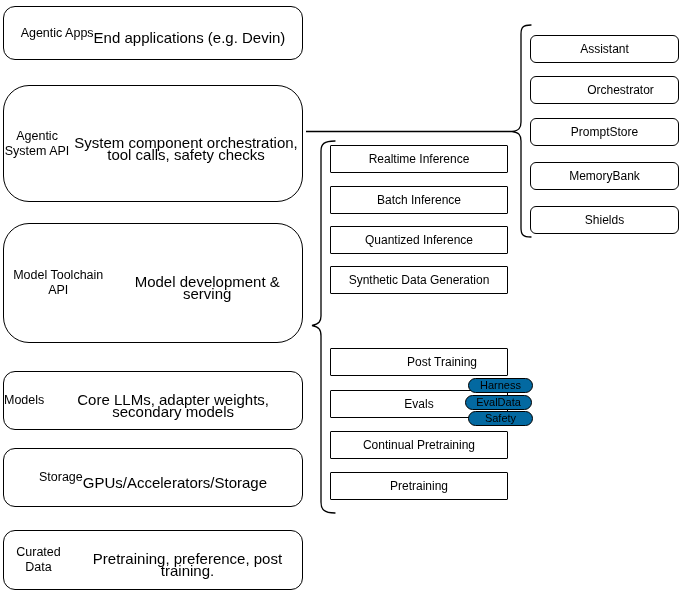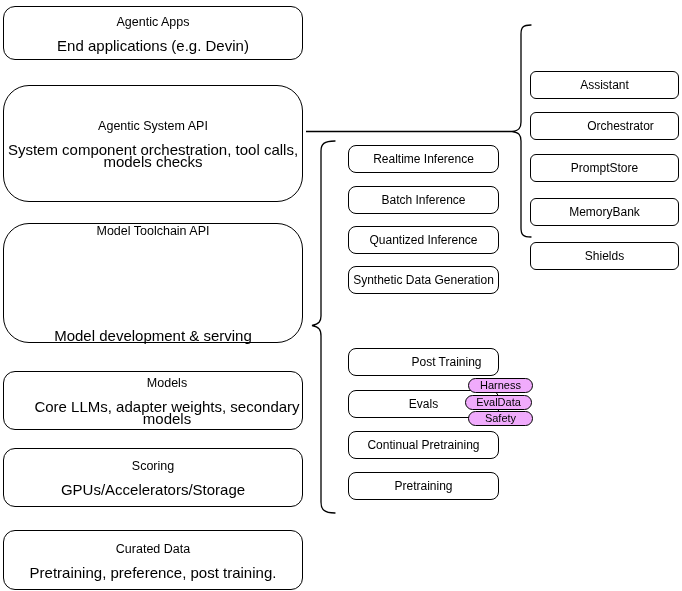--- a/index.html
+++ b/index.html
@@ -19,56 +19,55 @@
     pointer-events: none;
   }
   .node {
     position: absolute;
     box-sizing: border-box;
     left: 3px;
     width: 300px;
     border: 1.5px solid #000000;
     background: #ffffff;
     display: flex;
-    flex-direction: column;
+    flex-direction: row;
     align-items: center;
     justify-content: center;
     text-align: center;
   }
   .node .title { font-size: 12.5px; line-height: 15px; }
   .node .subtitle { font-size: 15px; line-height: 12px; margin-top: 10px; }
   .leaf {
     position: absolute;
     box-sizing: border-box;
-    left: 348px;
-    width: 151px;
+    left: 330px;
+    width: 178px;
     height: 28px;
     border: 1.4px solid #000000;
-    border-radius: 8px;
+    border-radius: 1px;
     background: #ffffff;
     display: flex;
     align-items: center;
     justify-content: center;
     font-size: 12px;
     white-space: nowrap;
     z-index: 1;
   }
   .component {
     left: 530px;
     width: 149px;
     border-radius: 6px;
-    margin-top: 36px;
   }
   .tag {
     position: absolute;
     box-sizing: border-box;
     height: 15px;
     border: 1.2px solid #000000;
     border-radius: 8px;
-    background: #f0abfc;
+    background: #0369a1;
     display: flex;
     align-items: center;
     justify-content: center;
     font-size: 11px;
     line-height: 13px;
     white-space: nowrap;
     z-index: 5;
   }
 </style>
 </head>
@@ -82,35 +81,35 @@
     <path d="M335,141 C324,141 321,144 321,151 L321,316 C321,321.5 319,324 312,325.5 C319,327 321,329.5 321,336 L321,502 C321,509.5 324,513 335,513" fill="none" stroke="#000000" stroke-width="1.3" stroke-linecap="round"></path>
   </svg>
 
   <div class="node" style="top:6px; height:54px; border-radius:12px;">
     <div class="title">Agentic Apps</div>
     <div class="subtitle">End applications (e.g. Devin)</div>
   </div>
 
   <div class="node" style="top:85px; height:117px; border-radius:26px;">
     <div class="title">Agentic System API</div>
-    <div class="subtitle">System component orchestration, tool calls, models checks</div>
+    <div class="subtitle">System component orchestration, tool calls, safety checks</div>
   </div>
 
   <div class="node" style="top:223px; height:120px; border-radius:26px;justify-content:space-between;">
     <div class="title">Model Toolchain API</div>
     <div class="subtitle">Model development &amp; serving</div>
   </div>
 
-  <div class="node" style="top:371px; height:59px; border-radius:12px;padding-left:28px;">
+  <div class="node" style="top:371px; height:59px; border-radius:12px;">
     <div class="title">Models</div>
     <div class="subtitle">Core LLMs, adapter weights, secondary models</div>
   </div>
 
   <div class="node" style="top:448px; height:59px; border-radius:12px;">
-    <div class="title">Scoring</div>
+    <div class="title">Storage</div>
     <div class="subtitle">GPUs/Accelerators/Storage</div>
   </div>
 
   <div class="node" style="top:530px; height:60px; border-radius:12px;">
     <div class="title">Curated Data</div>
     <div class="subtitle">Pretraining, preference, post training.</div>
   </div>
 
   <div class="leaf" style="top:145px;">Realtime Inference</div>
   <div class="leaf" style="top:186px;">Batch Inference</div>

